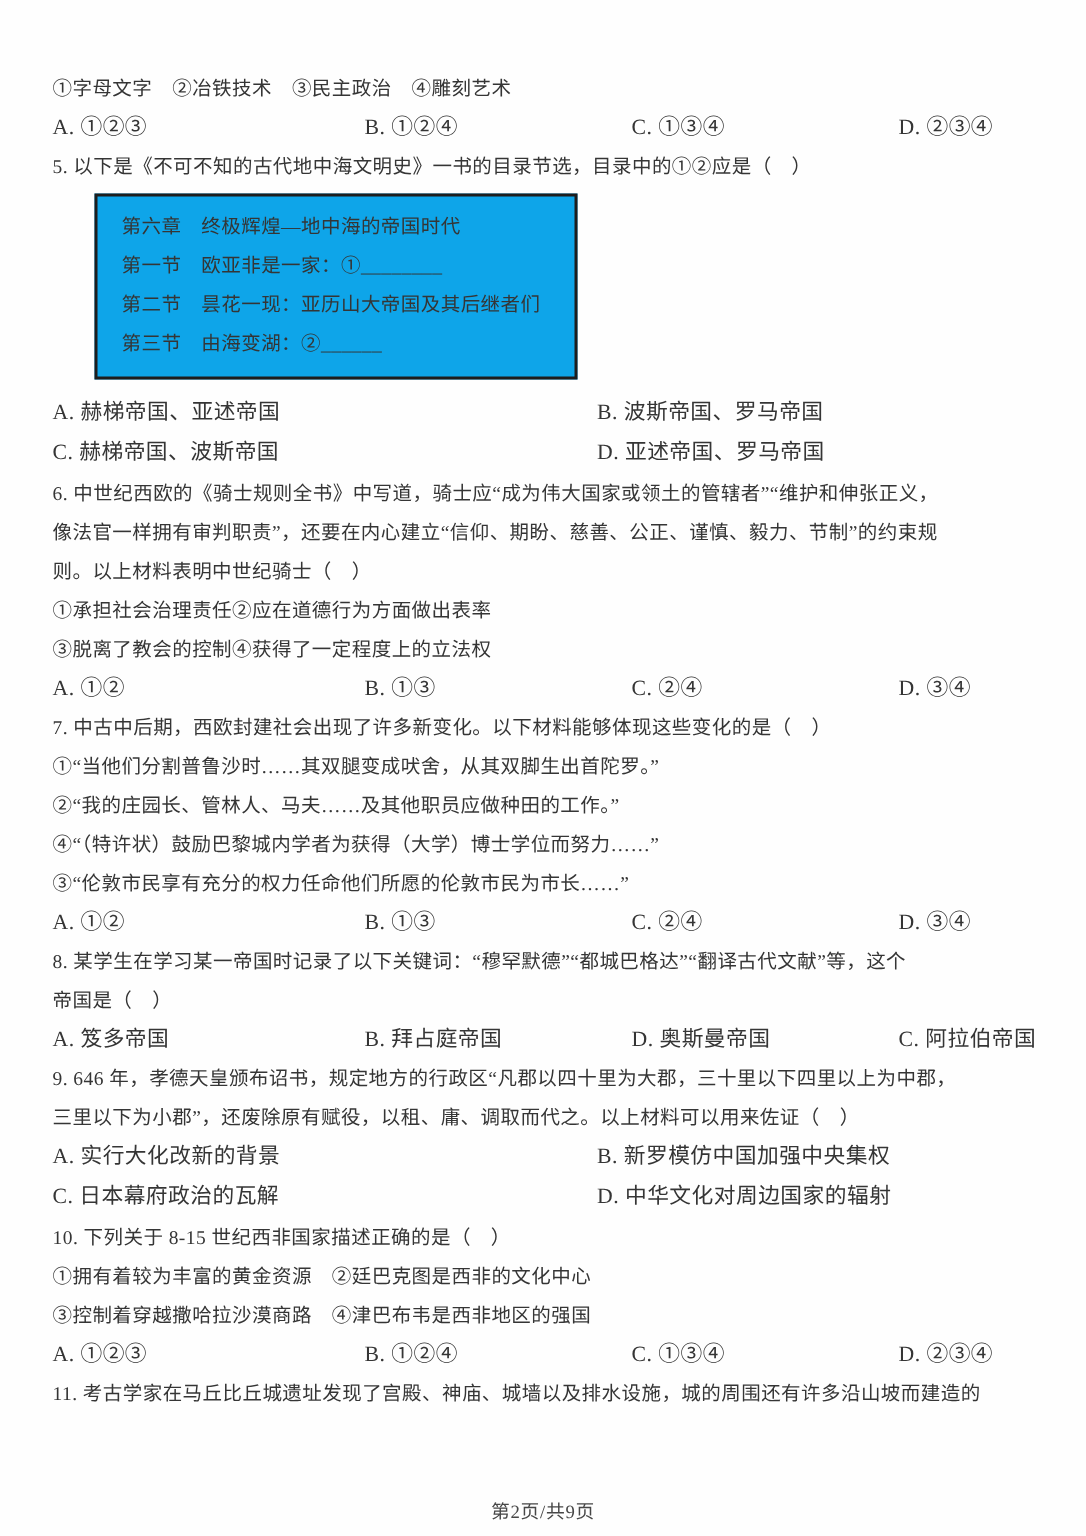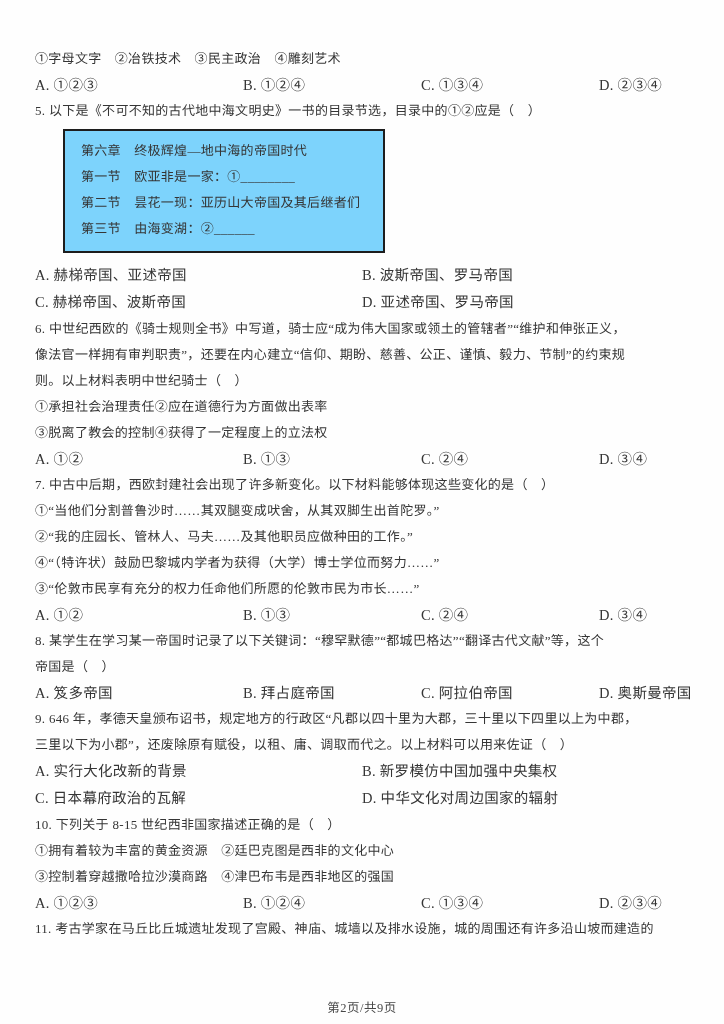--- a/index.html
+++ b/index.html
@@ -38,28 +38,29 @@
     letter-spacing: 0.3px;
     gap: 28px;
   }
   
   .row2 {
     display: grid;
     grid-template-columns: 327px auto;
     font-size: 14.5px;
     line-height: 27px;
     letter-spacing: 0.3px;
+    gap: 36px;
   }
   .toc-box {
     box-sizing: border-box;
     width: 322px;
     margin: 5px 0 9px 28px;
     border: 2px solid #1d1d1d;
     padding: 7px 10px 9px 16px;
-    background: #7dd3fc;
+    background: #0ea5e9;
   }
   .toc-box .ln {
     line-height: 26px;
   }
   .after-box {
     margin-top: 3px;
   }
   .footer {
     position: absolute;
     left: 0;
@@ -132,22 +133,22 @@
         <span>D. ③④</span>
       </div>
     </div>
 
     <div>
       <div class="ln">8. 某学生在学习某一帝国时记录了以下关键词：“穆罕默德”“都城巴格达”“翻译古代文献”等，这个</div>
       <div class="ln">帝国是（　）</div>
       <div class="row4">
         <span>A. 笈多帝国</span>
         <span>B. 拜占庭帝国</span>
+        <span>D. 奥斯曼帝国</span>
         <span>C. 阿拉伯帝国</span>
-        <span>D. 奥斯曼帝国</span>
       </div>
     </div>
 
     <div>
       <div class="ln">9. 646 年，孝德天皇颁布诏书，规定地方的行政区“凡郡以四十里为大郡，三十里以下四里以上为中郡，</div>
       <div class="ln">三里以下为小郡”，还废除原有赋役，以租、庸、调取而代之。以上材料可以用来佐证（　）</div>
       <div class="row2">
         <span>A. 实行大化改新的背景</span>
         <span>B. 新罗模仿中国加强中央集权</span>
       </div>

